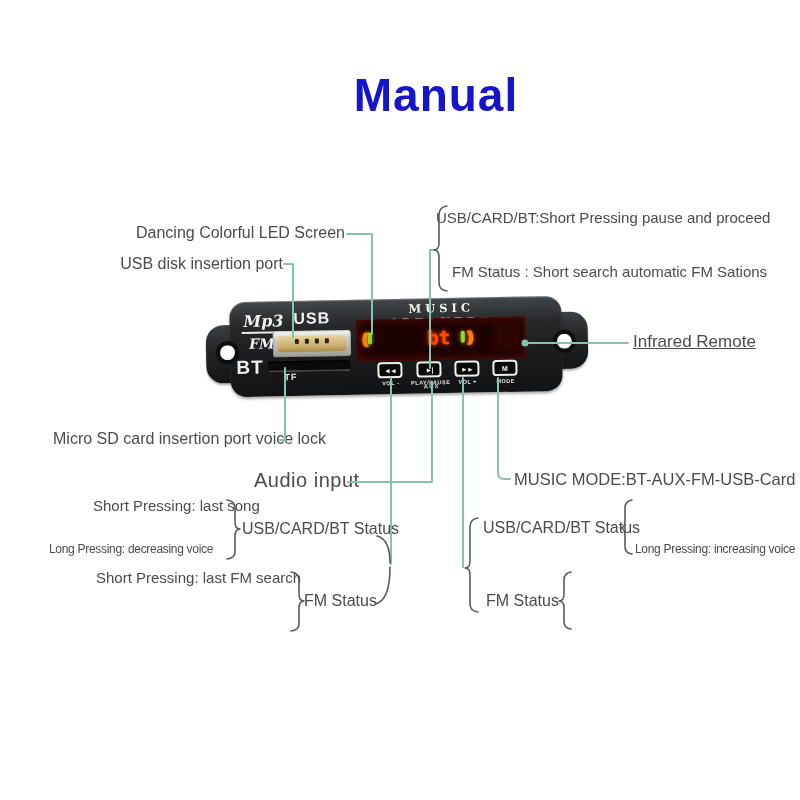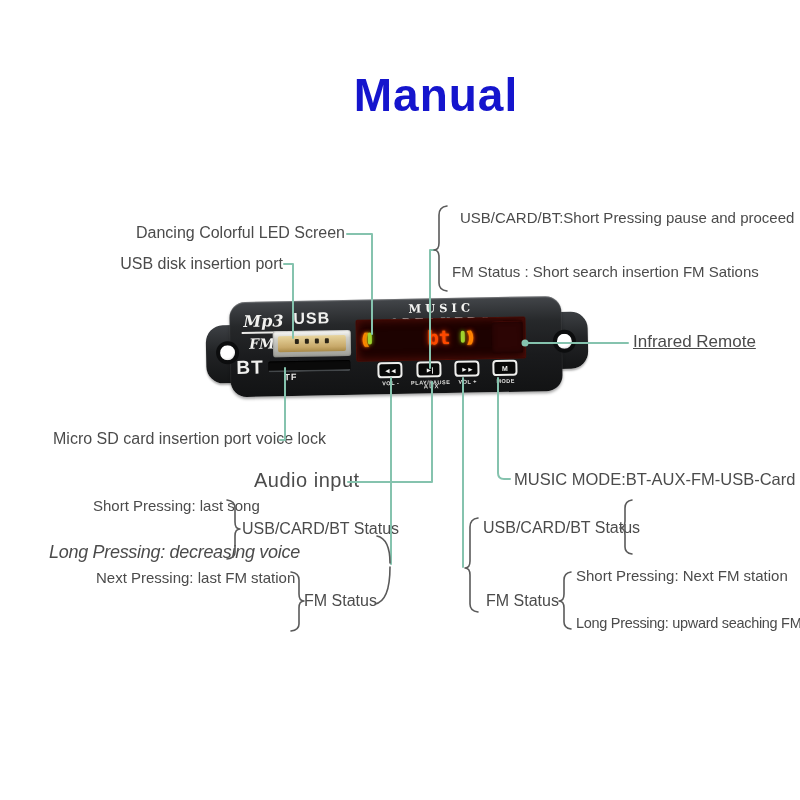--- a/index.html
+++ b/index.html
@@ -1,21 +1,21 @@
 <!DOCTYPE html>
 <html><head>
 <meta charset="utf-8">
 <style>
   html,body{margin:0;padding:0;background:#ffffff;}
   #stage{position:relative;width:800px;height:636px;background:#ffffff;overflow:hidden;
          font-family:"Liberation Sans",sans-serif;margin-left:36px;}
   .title{position:absolute;left:0;top:68px;width:800px;text-align:center;
          font-size:46px;font-weight:bold;color:#1515cd;letter-spacing:1px;}
   .label{position:absolute;color:#4b4b4b;white-space:nowrap;font-size:16px;}
-  .f15{font-size:15px;} .f14{font-size:18px;letter-spacing:-0.3px;font-style:italic;} .f145{font-size:14.5px;letter-spacing:-0.3px;}
+  .f15{font-size:15px;} .f14{font-size:12px;letter-spacing:-0.3px;} .f145{font-size:14.5px;letter-spacing:-0.3px;}
   .f17{font-size:17px;text-decoration:underline;} .f20{font-size:20px;letter-spacing:0.5px;}
   .f165{font-size:16.5px;}
   svg.lines{position:absolute;left:0;top:0;pointer-events:none;z-index:6;}
 
   
   #board{position:absolute;left:170px;top:296px;width:382px;height:102px;
          transform:rotate(-1.1deg);z-index:2;}
   .body{position:absolute;left:24px;top:3px;width:332px;height:95px;border-radius:16px;
         background:linear-gradient(180deg,#43464a 0%,#26282a 26%,#1a1b1d 60%,#121314 100%);
         box-shadow:0 2px 3px rgba(0,0,0,0.35), inset 0 1px 1px rgba(255,255,255,0.25);}
@@ -131,37 +131,36 @@
       <span>M</span>
     </div>
     <div class="pbtn-label" style="left:168px;width:32px;">VOL -</div>
     <div class="pbtn-label" style="left:203px;width:42px;">PLAY/PAUSE</div>
     <div class="pbtn-label" style="left:245px;width:32px;">VOL +</div>
     <div class="pbtn-label" style="left:284px;width:30px;">MODE</div>
   </div>
 
   <div class="label" style="right:491px;top:224px;">Dancing Colorful LED Screen</div>
   <div class="label" style="right:553px;top:255px;">USB disk insertion port</div>
-  <div class="label f15" style="left:424px;top:209px;">USB/CARD/BT:Short Pressing pause and proceed</div>
-  <div class="label f15" style="left:416px;top:263px;">FM Status : Short search insertion FM Sations</div>
+  <div class="label f15" style="left:400px;top:209px;">USB/CARD/BT:Short Pressing pause and proceed</div>
+  <div class="label f15" style="left:416px;top:263px;">FM Status : Short search automatic FM Sations</div>
   <div class="label f17" style="left:597px;top:332px;">Infrared Remote</div>
   <div class="label" style="left:17px;top:430px;">Micro SD card insertion port voice lock</div>
   <div class="label f20" style="left:218px;top:469px;">Audio input</div>
   <div class="label f165" style="left:478px;top:470px;">MUSIC MODE:BT-AUX-FM-USB-Card</div>
 
   <div class="label f15" style="left:57px;top:497px;">Short Pressing: last song</div>
   <div class="label f14" style="left:13px;top:542px;">Long Pressing: decreasing voice</div>
   <div class="label" style="left:206px;top:520px;">USB/CARD/BT Status</div>
-  <div class="label f15" style="left:60px;top:569px;">Next Pressing: last FM station</div>
+  <div class="label f15" style="left:60px;top:569px;">Short Pressing: last FM search</div>
   <div class="label" style="left:268px;top:592px;">FM Status</div>
 
   <div class="label" style="left:447px;top:519px;">USB/CARD/BT Status</div>
+  <div class="label f14" style="left:599px;top:542px;">Long Pressing: increasing voice</div>
   <div class="label" style="left:450px;top:592px;">FM Status</div>
-  <div class="label f15" style="left:540px;top:567px;">Short Pressing: Next FM station</div>
-  <div class="label f145" style="left:540px;top:615px;">Long Pressing: upward seaching FM</div>
 
   <svg class="lines" width="800" height="800" viewBox="0 0 800 800">
     <g stroke="#85c3ae" stroke-width="2" fill="none" stroke-linecap="round" stroke-linejoin="round">
       <path d="M311,234 L336,234 L336,334"></path>
       <path d="M248,264 L257,264 L257,338"></path>
       <path d="M399,250 L394,250 L394,368"></path>
       <path d="M489,343 L592,343"></path>
       <circle cx="489" cy="343" r="3.5" fill="#85c3ae" stroke="none"></circle>
       <path d="M244,440 L249,440 L249,368"></path>
       <path d="M312,482 L396,482 L396,382"></path>

